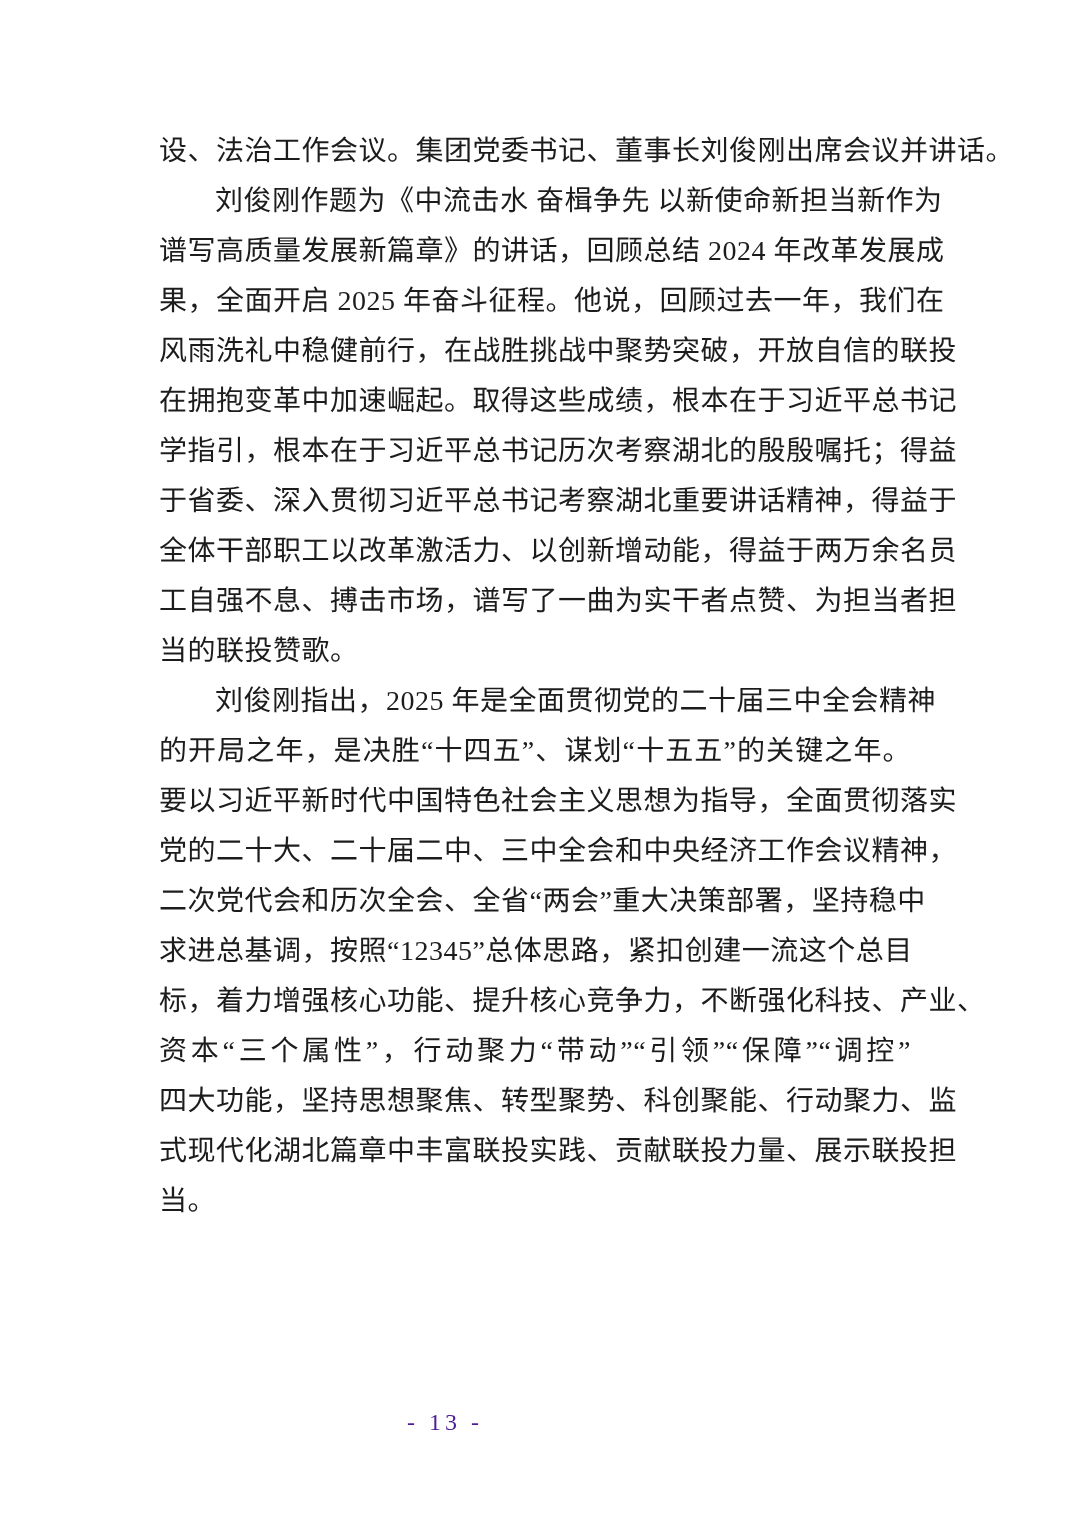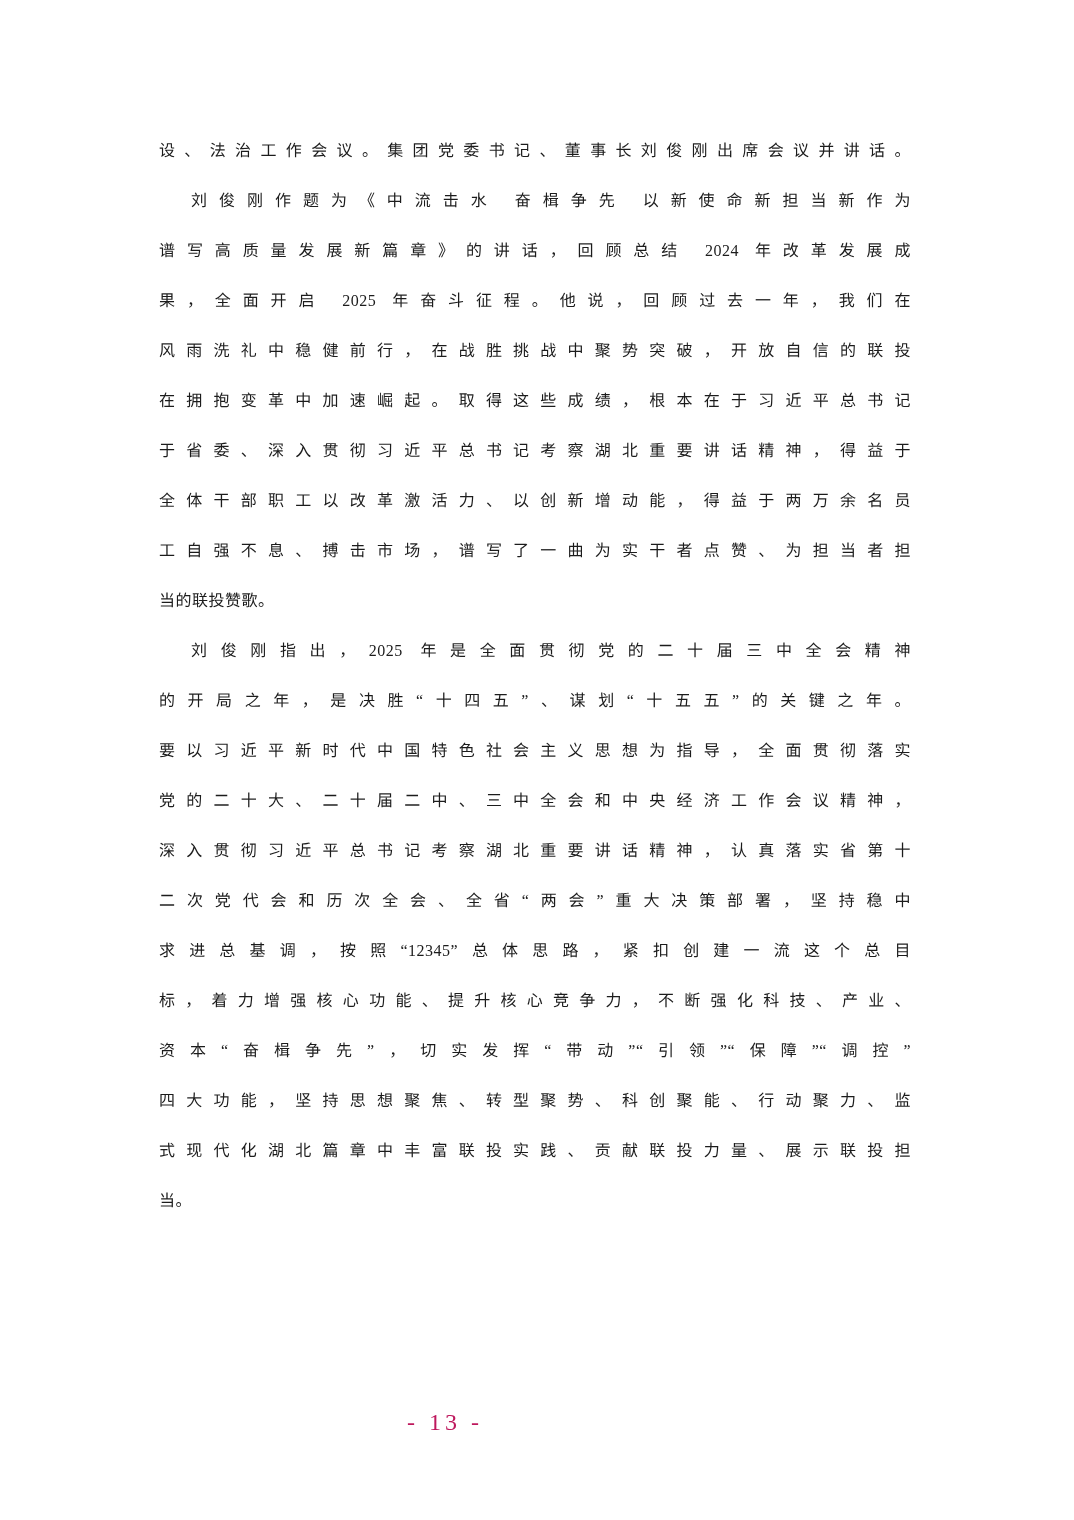--- a/index.html
+++ b/index.html
@@ -22,21 +22,21 @@
     height: 1520px;
     background: #ffffff;
   }
   .text-block {
     position: absolute;
     left: 159px;
     top: 126px;
     width: 752px;
   }
   .line {
-    font-size: 16px;
+    font-size: 28px;
     line-height: 50px;
     height: 50px;
     white-space: nowrap;
     text-align: justify;
     text-align-last: justify;
     text-justify: inter-character;
     letter-spacing: 0.5px;
   }
   .line.first {
     text-indent: 2em;
@@ -46,52 +46,52 @@
     text-align-last: left;
   }
   .footer {
     position: absolute;
     left: 0;
     top: 1402px;
     width: 890px;
     text-align: center;
     font-size: 24px;
     line-height: 40px;
-    color: #be185d;
+    color: #4c1d95;
     letter-spacing: 4px;
   }
 </style>
 </head>
 <body>
 
 <div class="page">
 
   <div class="text-block">
 
     <div class="line">设、法治工作会议。集团党委书记、董事长刘俊刚出席会议并讲话。</div>
 
     <div class="line first">刘俊刚作题为《中流击水 奋楫争先 以新使命新担当新作为</div>
     <div class="line">谱写高质量发展新篇章》的讲话，回顾总结 2024 年改革发展成</div>
     <div class="line">果，全面开启 2025 年奋斗征程。他说，回顾过去一年，我们在</div>
     <div class="line">风雨洗礼中稳健前行，在战胜挑战中聚势突破，开放自信的联投</div>
     <div class="line">在拥抱变革中加速崛起。取得这些成绩，根本在于习近平总书记</div>
+    <div class="line">学指引，根本在于习近平总书记历次考察湖北的殷殷嘱托；得益</div>
     <div class="line">于省委、深入贯彻习近平总书记考察湖北重要讲话精神，得益于</div>
     <div class="line">全体干部职工以改革激活力、以创新增动能，得益于两万余名员</div>
     <div class="line">工自强不息、搏击市场，谱写了一曲为实干者点赞、为担当者担</div>
     <div class="line end">当的联投赞歌。</div>
 
     <div class="line first">刘俊刚指出，2025 年是全面贯彻党的二十届三中全会精神</div>
     <div class="line">的开局之年，是决胜“十四五”、谋划“十五五”的关键之年。</div>
     <div class="line">要以习近平新时代中国特色社会主义思想为指导，全面贯彻落实</div>
     <div class="line">党的二十大、二十届二中、三中全会和中央经济工作会议精神，</div>
-    <div class="line">深入贯彻习近平总书记考察湖北重要讲话精神，认真落实省第十</div>
     <div class="line">二次党代会和历次全会、全省“两会”重大决策部署，坚持稳中</div>
     <div class="line">求进总基调，按照“12345”总体思路，紧扣创建一流这个总目</div>
     <div class="line">标，着力增强核心功能、提升核心竞争力，不断强化科技、产业、</div>
-    <div class="line">资本“奋楫争先”，切实发挥“带动”“引领”“保障”“调控”</div>
+    <div class="line">资本“三个属性”，行动聚力“带动”“引领”“保障”“调控”</div>
     <div class="line">四大功能，坚持思想聚焦、转型聚势、科创聚能、行动聚力、监</div>
     <div class="line">式现代化湖北篇章中丰富联投实践、贡献联投力量、展示联投担</div>
     <div class="line end">当。</div>
 
   </div>
 
   <div class="footer">- 13 -</div>
 
 </div>
 

